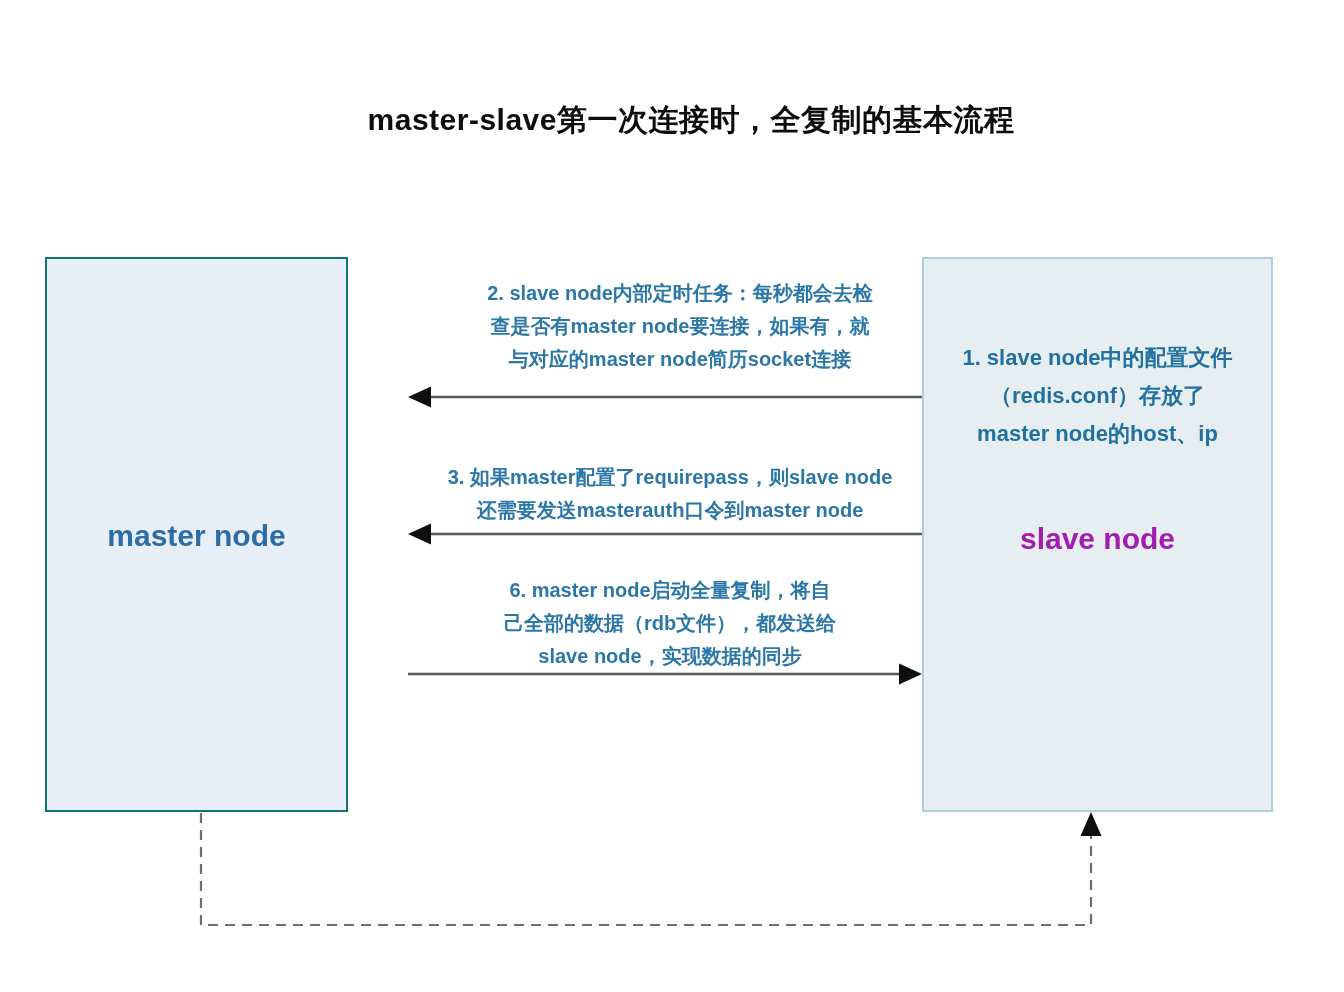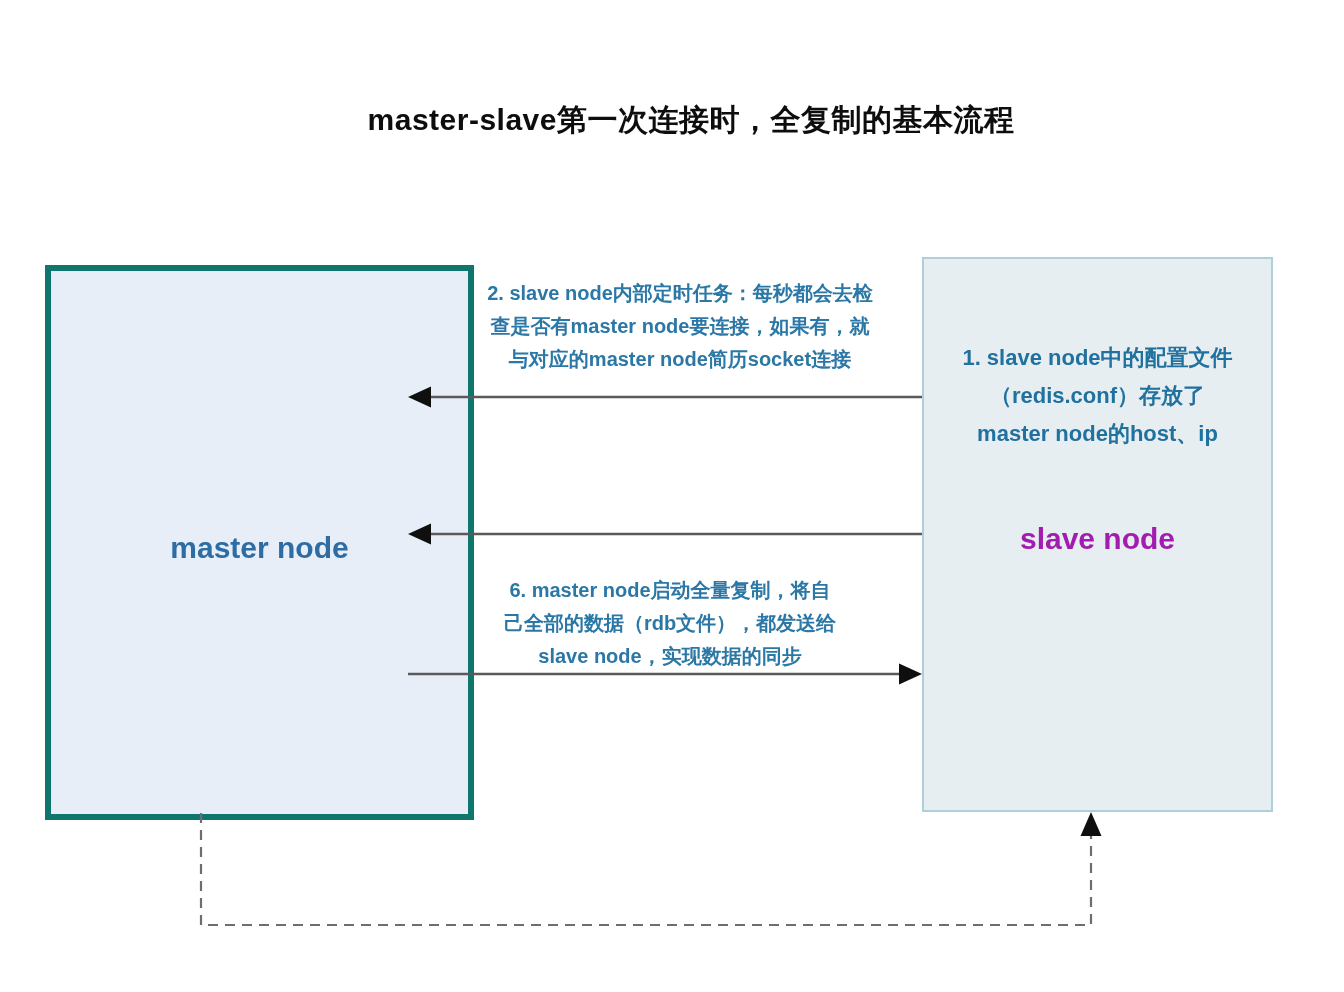--- a/index.html
+++ b/index.html
@@ -29,24 +29,23 @@
     padding-left: 19px;
   }
   .node {
     position: absolute;
     box-sizing: border-box;
     top: 257px;
     height: 555px;
   }
   .node-master {
     left: 45px;
-    width: 429px;
+    width: 303px;
     background: #e8eef8;
-    border: 6px solid #0f766e;
-    margin-top: 8px;
+    border: 2px solid #0f766e;
   }
   .node-slave {
     left: 922px;
     width: 351px;
     background: #e7eef2;
     border: 2px solid #aed0dc;
     padding-left: 28px;
   }
   .node-label {
     position: absolute;
@@ -129,19 +128,21 @@
     <polygon points="922,674 899,663.5 899,684.5" fill="#0f0f0f"></polygon>
 
     <path d="M201,813 L201,925 L1091,925 L1091,834" fill="none" stroke="#6e6e6e" stroke-width="2.2" stroke-dasharray="10 7"></path>
     <polygon points="1091,812 1080.5,836 1101.5,836" fill="#0f0f0f"></polygon>
   </svg>
 
   <div class="step step-2">2. slave node内部定时任务：每秒都会去检
 查是否有master node要连接，如果有，就
 与对应的master node简历socket连接</div>
 
+  <div class="step step-3">3. 如果master配置了requirepass，则slave node
+还需要发送masterauth口令到master node</div>
 
   <div class="step step-4">6. master node启动全量复制，将自
 己全部的数据（rdb文件），都发送给
 slave node，实现数据的同步</div>
 
 
 </div>
 
 </body></html>

